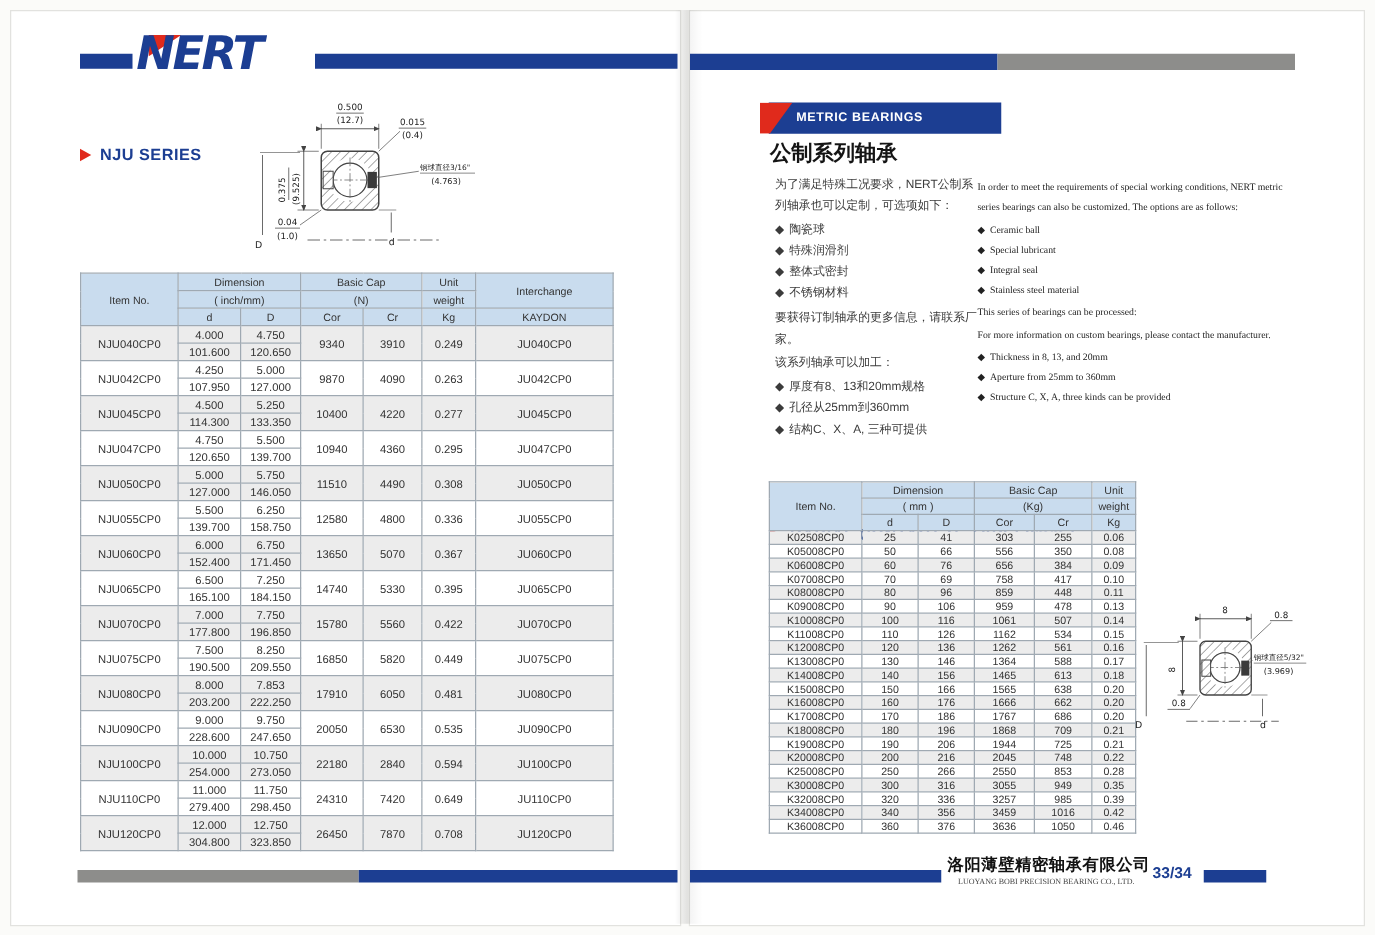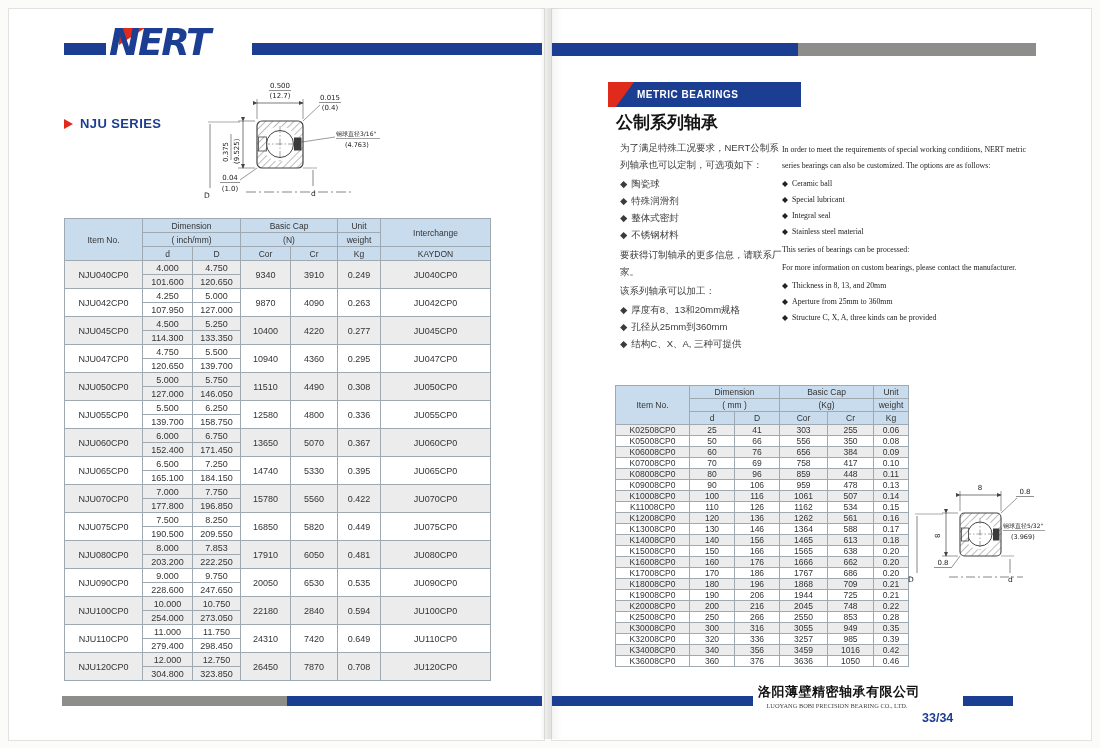--- a/index.html
+++ b/index.html
@@ -51,21 +51,21 @@
   #radial-table{position:absolute;left:615px;top:385px;width:293px;font-size:8.5px;}
   #radial-table thead th{height:12px;font-size:8.5px;}
   #radial-table tbody td{height:10px;}
   
   svg text{font-family:"DejaVu Sans",sans-serif;fill:#222;}
   
   #company{position:absolute;left:758px;top:683px;width:158px;text-align:center;}
   #company .c1{font-size:13px;font-weight:bold;color:#111;letter-spacing:.5px;white-space:nowrap;}
   #company .c2{font-size:6.4px;font-family:"Liberation Serif",serif;color:#444;
     margin-top:1px;white-space:nowrap;}
-  #pagenum{position:absolute;left:922px;top:691px;font-size:12.5px;font-weight:bold;color:#1c3e92;margin-top:20px;}
+  #pagenum{position:absolute;left:922px;top:691px;font-size:12.5px;font-weight:bold;color:#1c3e92;}
 </style>
 </head>
 <body>
 
 <div id="spread">
   <div class="page" id="page-l"></div>
   <div class="page" id="page-r"></div>
   <div id="spine"></div>
 
   <div class="bar" style="left:64px;top:43px;width:42px;height:12px;"></div>

